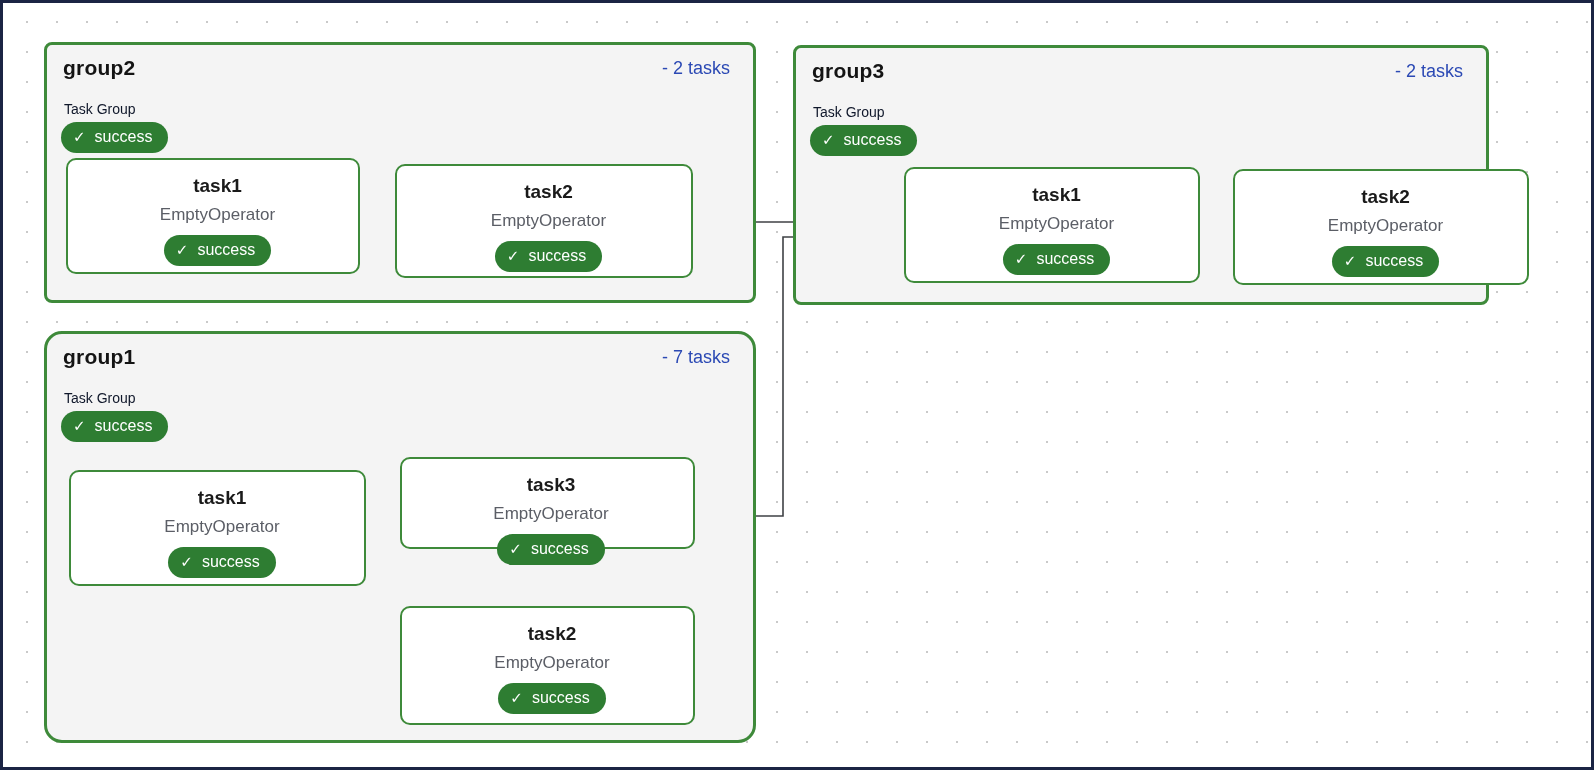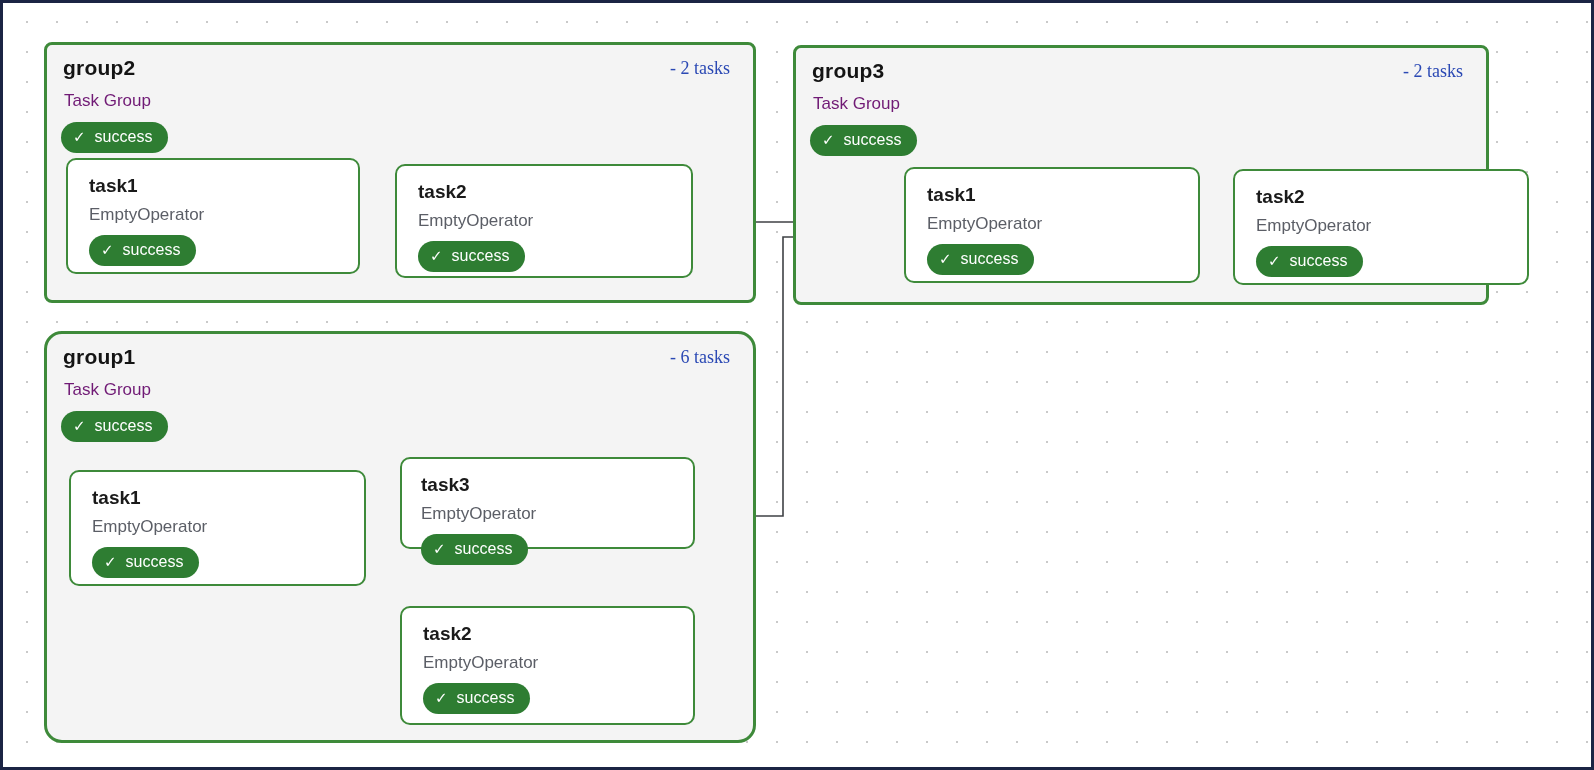--- a/index.html
+++ b/index.html
@@ -29,34 +29,35 @@
     pointer-events: none;
   }
   .edges-layer path { stroke: #3f4145; stroke-width: 1.6; fill: none; }
   .edges-layer circle { fill: #26282c; stroke: none; }
 
   .group {
     position: absolute;
     background: #f4f4f4;
     border: 3px solid #3e8a3a;
     border-radius: 8px;
+    text-align: center;
   }
   .group-title {
     position: absolute; left: 16px; top: 11px;
     font-size: 21px; font-weight: 700; color: #141414;
     letter-spacing: 0.2px;
   }
   .group-subtitle {
-    position: absolute; left: 17px; top: 46px;
-    font-size: 17px; color: #701a75;
+    position: absolute; left: 17px; top: 56px;
+    font-size: 14px; color: #0f172a;
   }
   .group-toggle {
     position: absolute; right: 23px; top: 13px;
     font-size: 18px; color: #2b49b4;
-    cursor: pointer; white-space: nowrap; font-family: Liberation Serif, serif;
+    cursor: pointer; white-space: nowrap;
   }
   .group-badge { position: absolute; left: 14px; top: 77px; }
 
   .badge {
     display: inline-flex; align-items: center;
     background: #2e7d32; color: #ffffff;
     border-radius: 999px;
     padding: 4px 16px 6px 12px;
     font-size: 16px; line-height: 21px;
     white-space: nowrap;
@@ -145,21 +146,21 @@
         <div class="task-operator">EmptyOperator</div>
         <div class="task-badge-row"><span class="badge">
           <span class="check">✓</span>
           <span>success</span>
         </span></div>
       </div>
     </div>
 
     <div class="group" style="left:41px; top:328px; width:712px; height:412px;border-radius:18px;">
       <div class="group-title">group1</div>
-      <div class="group-toggle">- 6 tasks</div>
+      <div class="group-toggle">- 7 tasks</div>
       <div class="group-subtitle">Task Group</div>
       <div class="group-badge badge">
         <span class="check">✓</span>
         <span>success</span>
       </div>
 
       <div class="task" style="left:22px; top:136px; width:297px; height:116px;">
         <div class="task-title">task1</div>
         <div class="task-operator">EmptyOperator</div>
         <div class="task-badge-row"><span class="badge">

